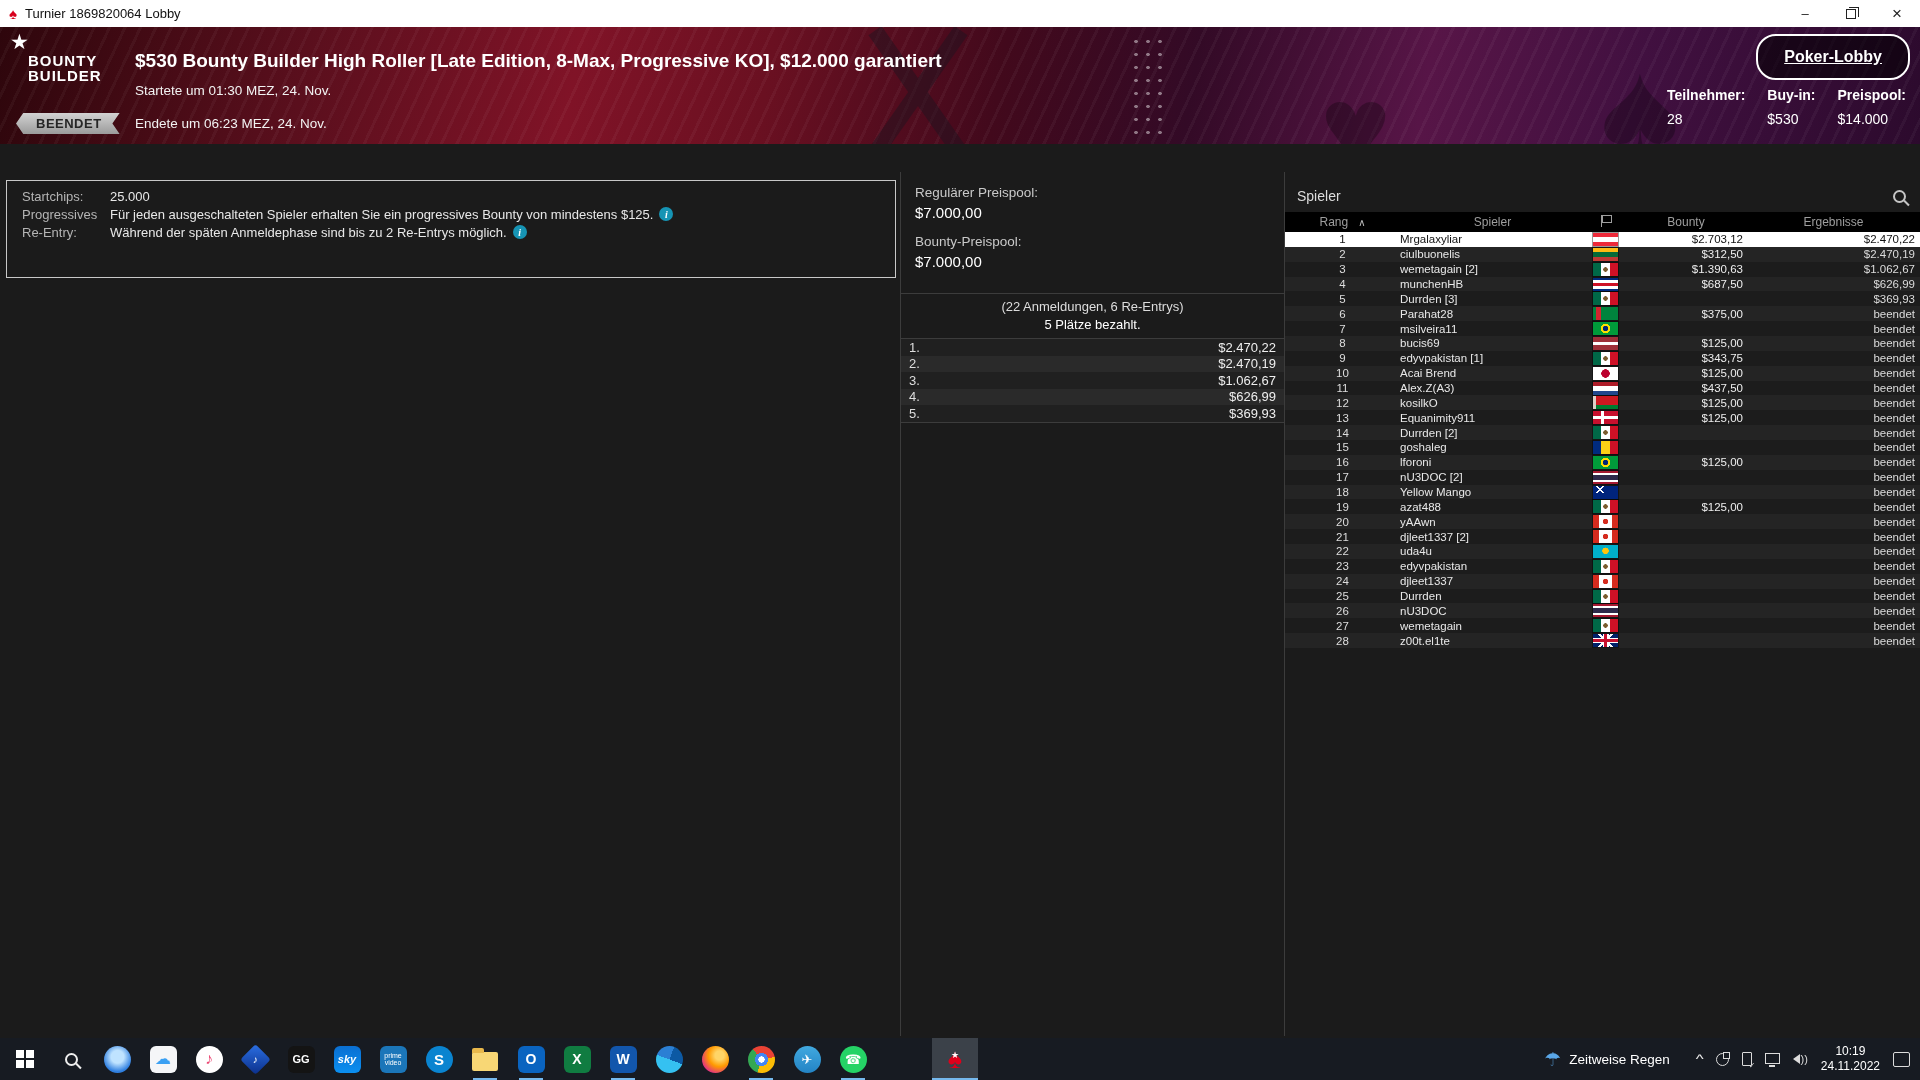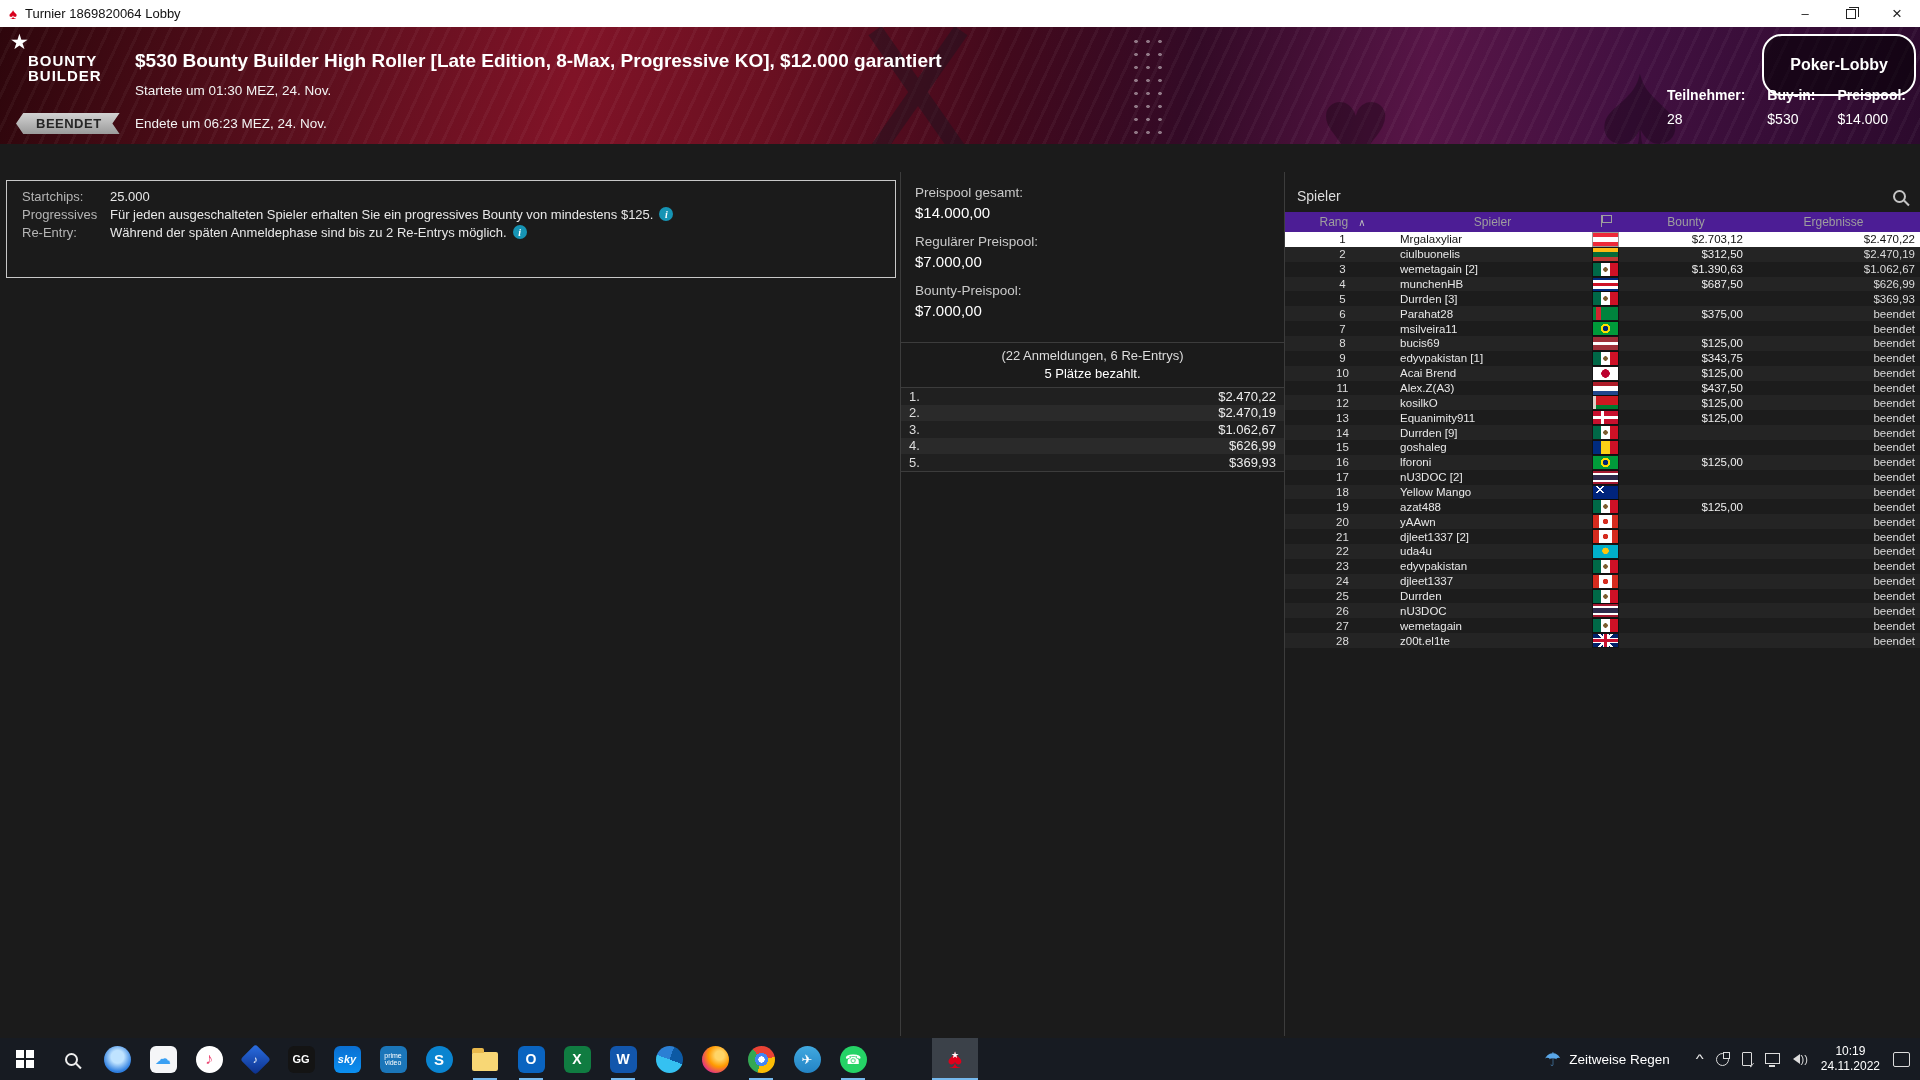--- a/index.html
+++ b/index.html
@@ -39,23 +39,23 @@
   .fav-star { position:absolute; left:10px; top:3px; color:#fff; font-size:21px; }
   .bb-logo { position:absolute; left:28px; top:26px; color:#fff; font-weight:bold;
              font-size:15px; line-height:15px; letter-spacing:1px; }
   .badge { position:absolute; left:16px; top:86px; padding:3px 18px 3px 20px;
            background:linear-gradient(180deg,#d2d2d2,#9b9b9b); color:#262626; font-size:13px;
            font-weight:bold; letter-spacing:.5px;
            clip-path:polygon(7% 0, 100% 0, 93% 50%, 100% 100%, 7% 100%, 0 50%); }
   .hd-title { position:absolute; left:135px; top:23px; color:#fff; font-size:19px; font-weight:bold; }
   .hd-started { position:absolute; left:135px; top:56px; color:#f2f2f2; font-size:13.5px; }
   .hd-ended   { position:absolute; left:135px; top:89px; color:#f2f2f2; font-size:13.5px; }
-  .lobby-btn { position:absolute; right:4px; top:7px; padding:20px 26px; border:2px solid #fff;
+  .lobby-btn { position:absolute; right:10px; top:7px; padding:12px 26px; border:2px solid #fff;
                border-radius:20px; background:rgba(0,0,0,0.55); color:#fff; font-size:16px;
-               font-weight:bold; cursor:pointer; }
+               font-weight:bold; cursor:pointer;text-decoration:underline; }
   .hd-stats { position:absolute; right:14px; top:60px; display:flex; gap:22px; }
   .hd-stat  { text-align:left; }
   .hd-stat .lbl { color:#fff; font-size:14px; font-weight:bold; margin-bottom:8px; }
   .hd-stat .val { color:#fff; font-size:14px; }
 
   
   .tabbar { position:absolute; left:0; top:144px; width:1920px; height:28px; background:#2a2a2a;
             display:flex; border-bottom:1px solid #4a4a4a; }
   .tab { width:480px; display:flex; align-items:center; justify-content:center; color:#9a9a9a;
          font-size:13.5px; position:relative; cursor:pointer; }
@@ -95,21 +95,21 @@
   .payout-row .am { color:#eee; }
 
   
   .players-panel { position:absolute; left:1285px; top:8px; width:635px; height:864px; }
   .pp-head { height:32px; display:flex; align-items:center; padding:0 14px 0 12px; }
   .pp-title { color:#ddd; font-size:14px; }
   .magnifier { margin-left:auto; width:13px; height:13px; border:2px solid #c5c5c5;
                border-radius:50%; position:relative; cursor:pointer; }
   .magnifier::after { content:''; position:absolute; width:7px; height:2px; background:#c5c5c5;
                transform:rotate(45deg); right:-6px; bottom:-3px; }
-  .pp-cols { height:20px; background:#4c1d95; display:grid;
+  .pp-cols { height:20px; background:#000000; display:grid;
              grid-template-columns:115px 185px 40px 122px 1fr; align-items:center;
              color:#9e9e9e; font-size:12px; }
   .pp-cols .c { text-align:center; }
   .pp-cols .c-rank { display:flex; align-items:center; justify-content:center; gap:10px; cursor:pointer; }
   .sort-caret { color:#bdbdbd; font-size:10px; }
   .flag-glyph { display:inline-block; position:relative; width:9px; height:12px; margin:0 auto; }
   .flag-glyph::before { content:''; position:absolute; left:0; top:0; width:1.5px; height:12px; background:#9e9e9e; }
   .flag-glyph::after  { content:''; position:absolute; left:1.5px; top:0; width:8px; height:6px;
                         border:1.5px solid #9e9e9e; }
   .p-row { display:grid; grid-template-columns:115px 185px 40px 122px 1fr; align-items:center;
@@ -235,24 +235,20 @@
         <div class="info-row">
           <span class="lbl">Re-Entry:</span>
           <span class="txt">Während der späten Anmeldephase sind bis zu 2 Re-Entrys möglich.</span>
           <span class="info-i">i</span>
         </div>
       </div>
 
     <div class="prize-panel">
       <div class="pools">
           <div class="pool">
-            <div class="lbl">Preispool gesamt:</div>
-            <div class="val">$14.000,00</div>
-          </div>
-          <div class="pool">
             <div class="lbl">Regulärer Preispool:</div>
             <div class="val">$7.000,00</div>
           </div>
           <div class="pool">
             <div class="lbl">Bounty-Preispool:</div>
             <div class="val">$7.000,00</div>
           </div>
         </div>
       <div class="hline"></div>
       <div class="entries">
@@ -387,21 +383,21 @@
           </div>
           <div class="p-row">
             <span class="rk">13</span>
             <span class="nm">Equanimity911</span>
             <span class="fl" style="background: linear-gradient(90deg, transparent 0px, transparent 30%, rgb(255, 255, 255) 30%, rgb(255, 255, 255) 45%, transparent 45%, transparent 100%), linear-gradient(transparent 0px, transparent 38%, rgb(255, 255, 255) 38%, rgb(255, 255, 255) 62%, transparent 62%, transparent 100%), rgb(200, 16, 46);"></span>
             <span class="bt">$125,00</span>
             <span class="rs">beendet</span>
           </div>
           <div class="p-row">
             <span class="rk">14</span>
-            <span class="nm">Durrden [9]</span>
+            <span class="nm">Durrden [2]</span>
             <span class="fl" style="background: radial-gradient(circle, rgb(122, 92, 46) 0px, rgb(122, 92, 46) 2px, transparent 2.5px), linear-gradient(90deg, rgb(0, 104, 71) 0px, rgb(0, 104, 71) 33%, rgb(255, 255, 255) 33%, rgb(255, 255, 255) 66%, rgb(206, 17, 38) 66%, rgb(206, 17, 38) 100%);"></span>
             <span class="bt"></span>
             <span class="rs">beendet</span>
           </div>
           <div class="p-row">
             <span class="rk">15</span>
             <span class="nm">goshaleg</span>
             <span class="fl" style="background: linear-gradient(90deg, rgb(0, 43, 127) 0px, rgb(0, 43, 127) 33%, rgb(252, 209, 22) 33%, rgb(252, 209, 22) 66%, rgb(206, 17, 38) 66%, rgb(206, 17, 38) 100%);"></span>
             <span class="bt"></span>
             <span class="rs">beendet</span>

